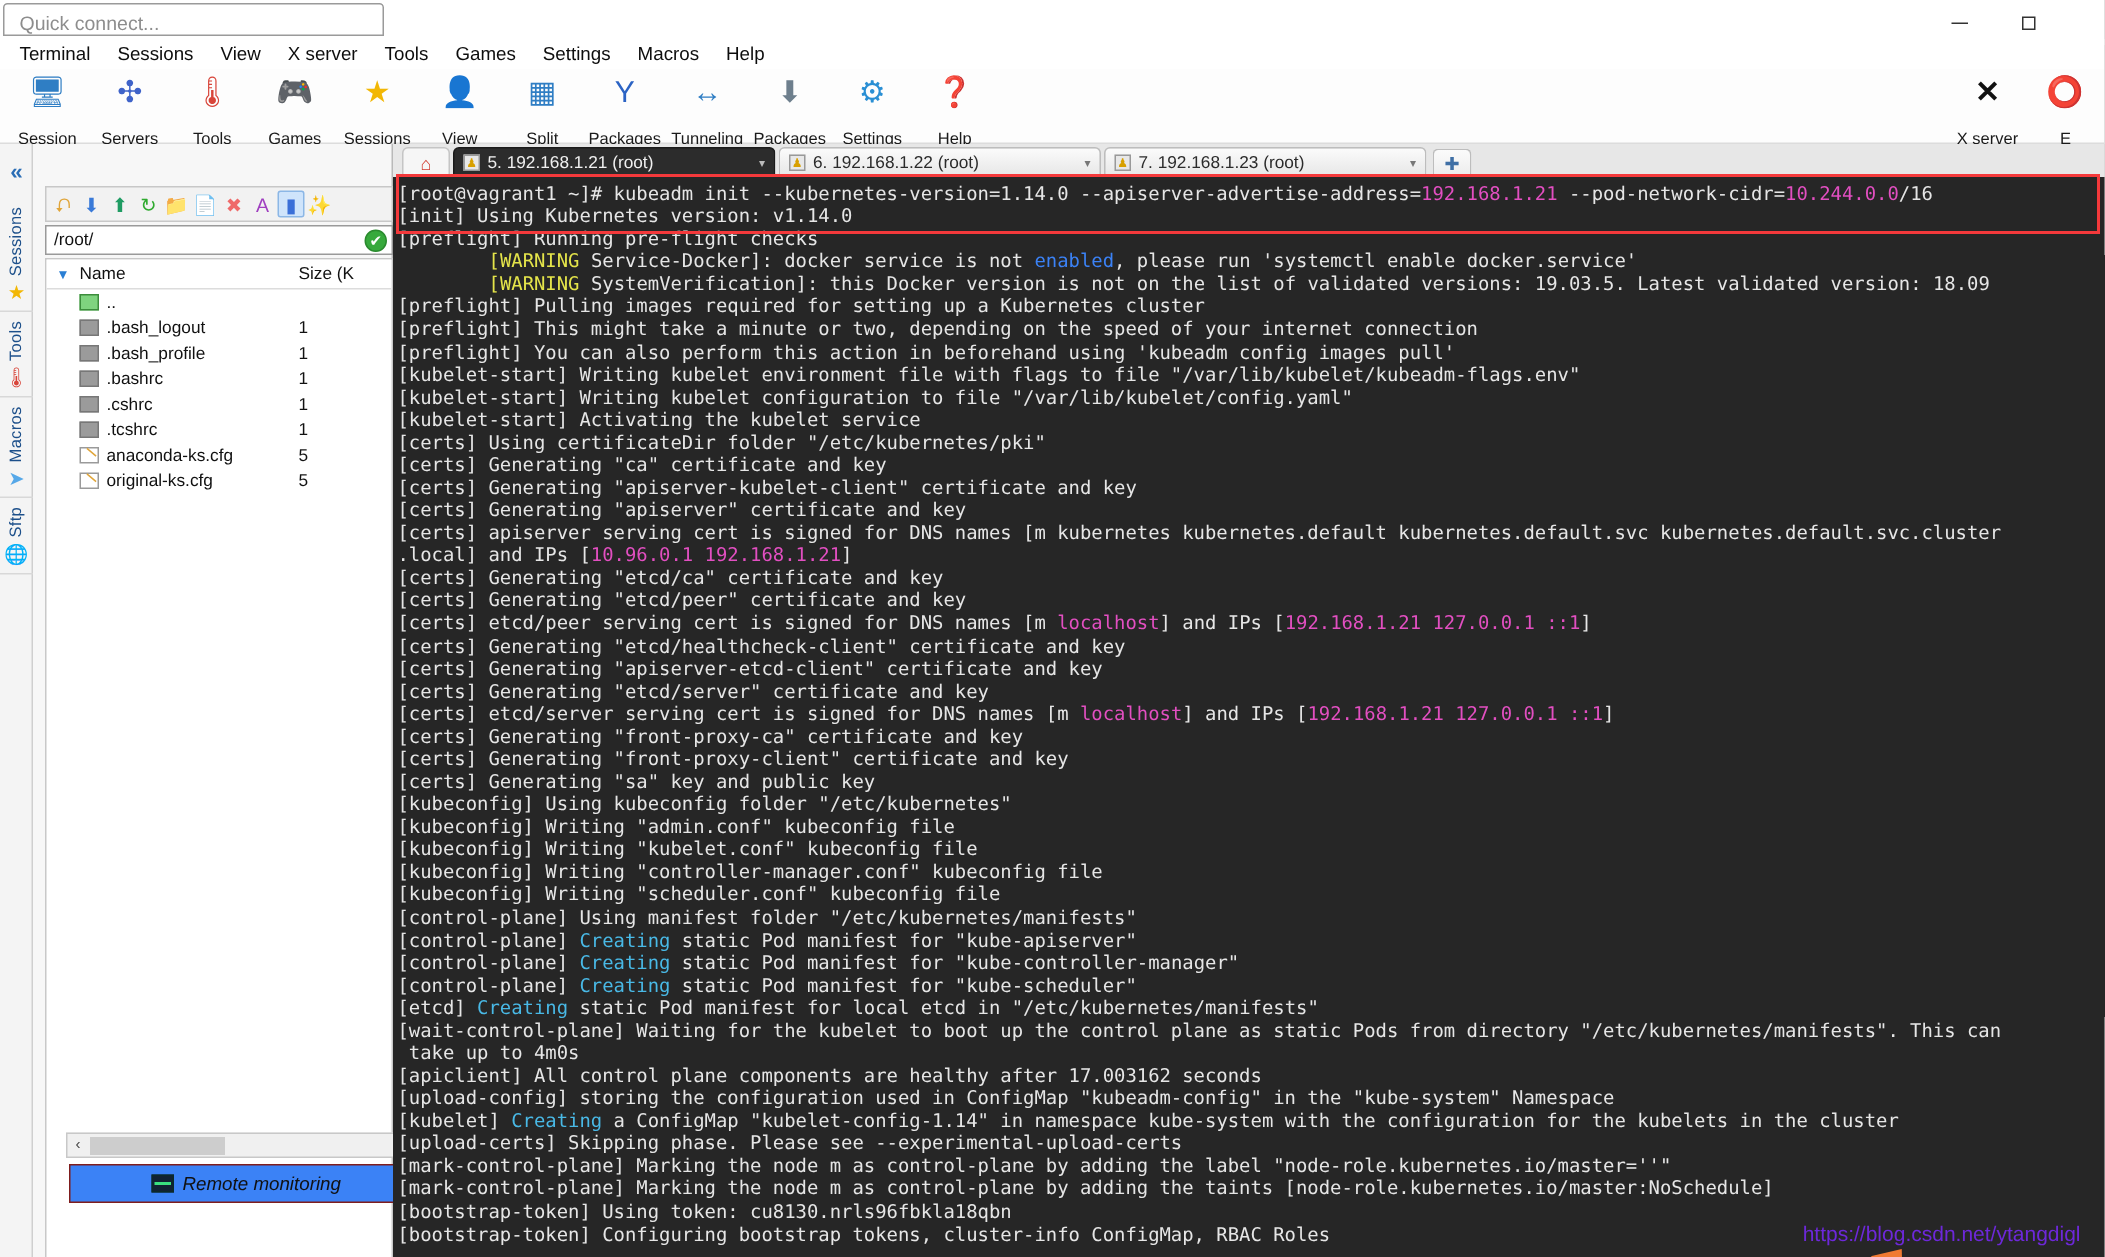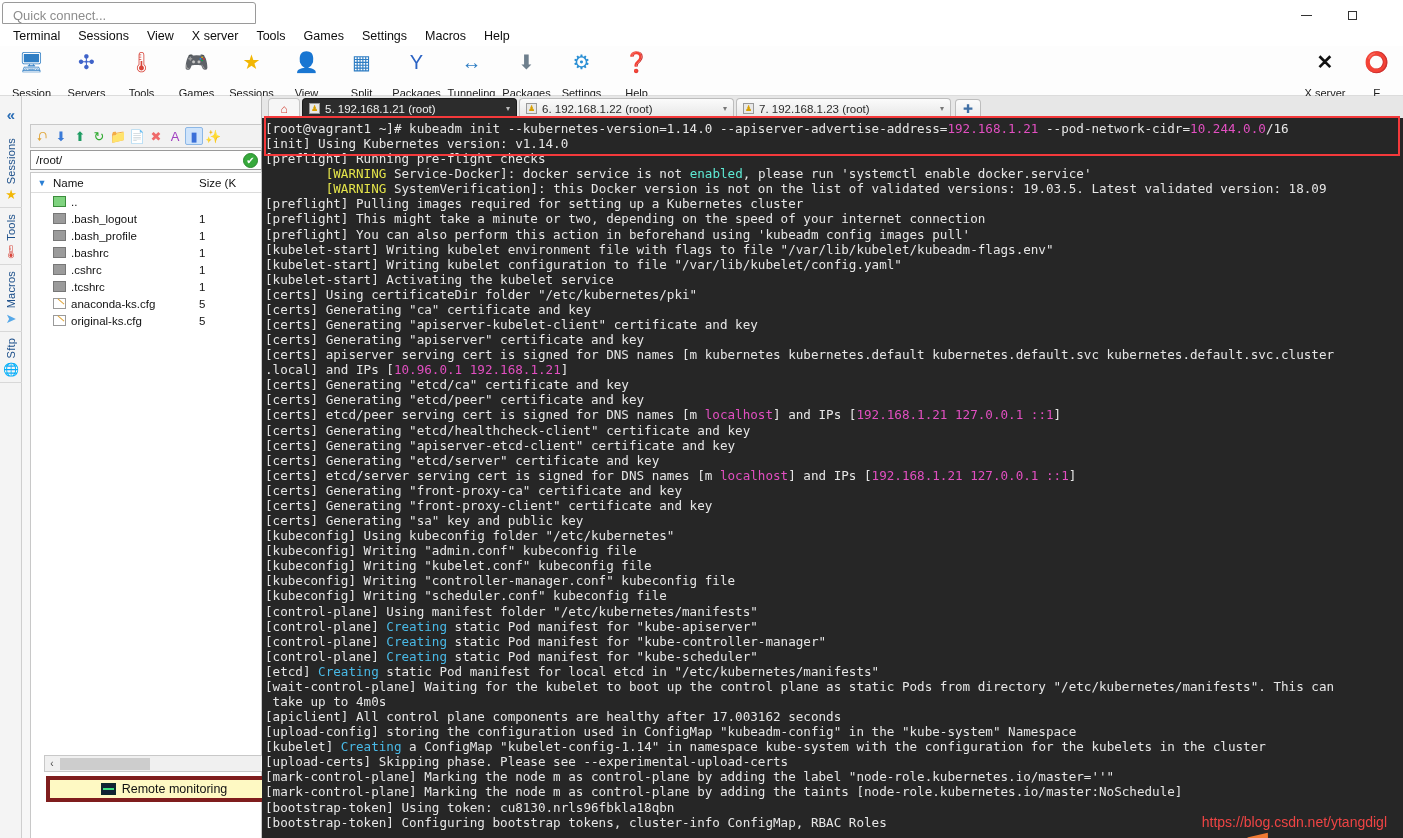--- a/index.html
+++ b/index.html
@@ -126,23 +126,23 @@
   .fl-row .fsize { width:62px; }
   .hscroll {
     position:absolute; left:22px; bottom:66px; width:240px; height:17px;
     background:#f0f0f0; border:1px solid #c8c8c8; display:flex; align-items:center;
   }
   .hscroll .arr { width:14px; text-align:center; font-size:10px; color:#4a4a4a; }
   .hscroll .thumb { width:90px; height:12px; background:#cdcdcd; margin-left:1px; }
   .hscroll .track { flex:1; }
   .remote-mon {
     position:absolute; left:24px; bottom:36px; width:236px; height:26px;
-    background:#fef9c3; border:4px solid #7f1d1d;
+    background:#3b82f6; border:1px solid #7f1d1d;
     display:flex; align-items:center; justify-content:center; gap:6px;
-    font-size:12.5px; color:#111; cursor:default;
+    font-size:12.5px; color:#111; cursor:default;font-style:italic;
   }
   .remote-mon .mico {
     width:15px; height:12px; background:#123; border:1px solid #0b2a2a; position:relative;
   }
   .remote-mon .mico:after {
     content:""; position:absolute; left:1px; top:4px; width:11px; height:2px; background:#3adf7f;
   }
   .follow-row {
     position:absolute; left:24px; bottom:6px; width:236px; height:22px;
     display:flex; align-items:center; justify-content:center; gap:7px; font-size:12.5px; color:#111;
@@ -181,26 +181,26 @@
   
   .terminal {
     position:absolute; left:262px; top:118px; width:1332px; height:720px;
     background:#262626; overflow:hidden;
     font-family:"DejaVu Sans Mono","Liberation Mono",monospace;
     font-size:12.6px; line-height:15.08px;
     color:#e6e6e6; padding:3px 0 0 3px; white-space:pre;
   }
   .terminal .ln { white-space:pre; }
   .c-warn { color:#e4e44a; }
-  .c-green { color:#5eead4; }
+  .c-green { color:#3b82f6; }
   .c-mag { color:#e24fc1; }
   .c-cyan { color:#49b9e6; }
   .watermark {
     position:absolute; right:16px; bottom:8px;
-    font-family:"Liberation Sans", sans-serif; font-size:14px; color:#ef4444;
+    font-family:"Liberation Sans", sans-serif; font-size:14px; color:#6d28d9;
     pointer-events:none;
   }
   .wm-arrow {
     position:absolute; right:96px; bottom:-8px; width:0;height:0;
     border-left:16px solid transparent; border-right:8px solid transparent;
     border-bottom:14px solid #f07a33; transform:rotate(28deg);
   }
 
   
   .redbox {

